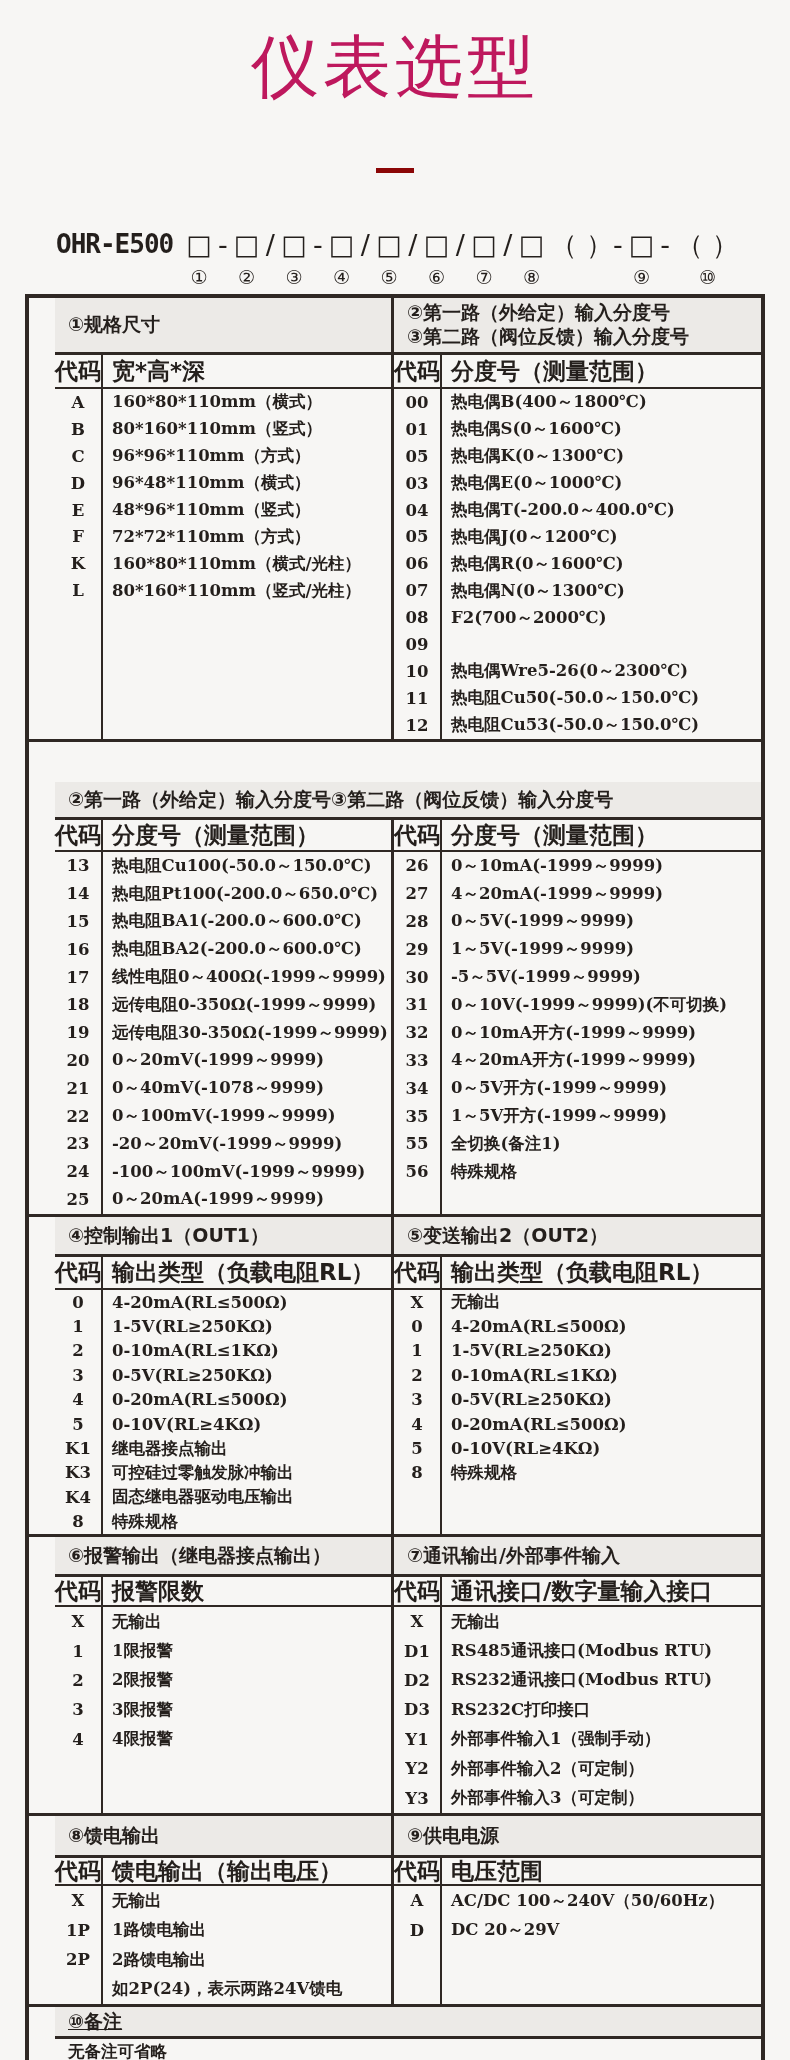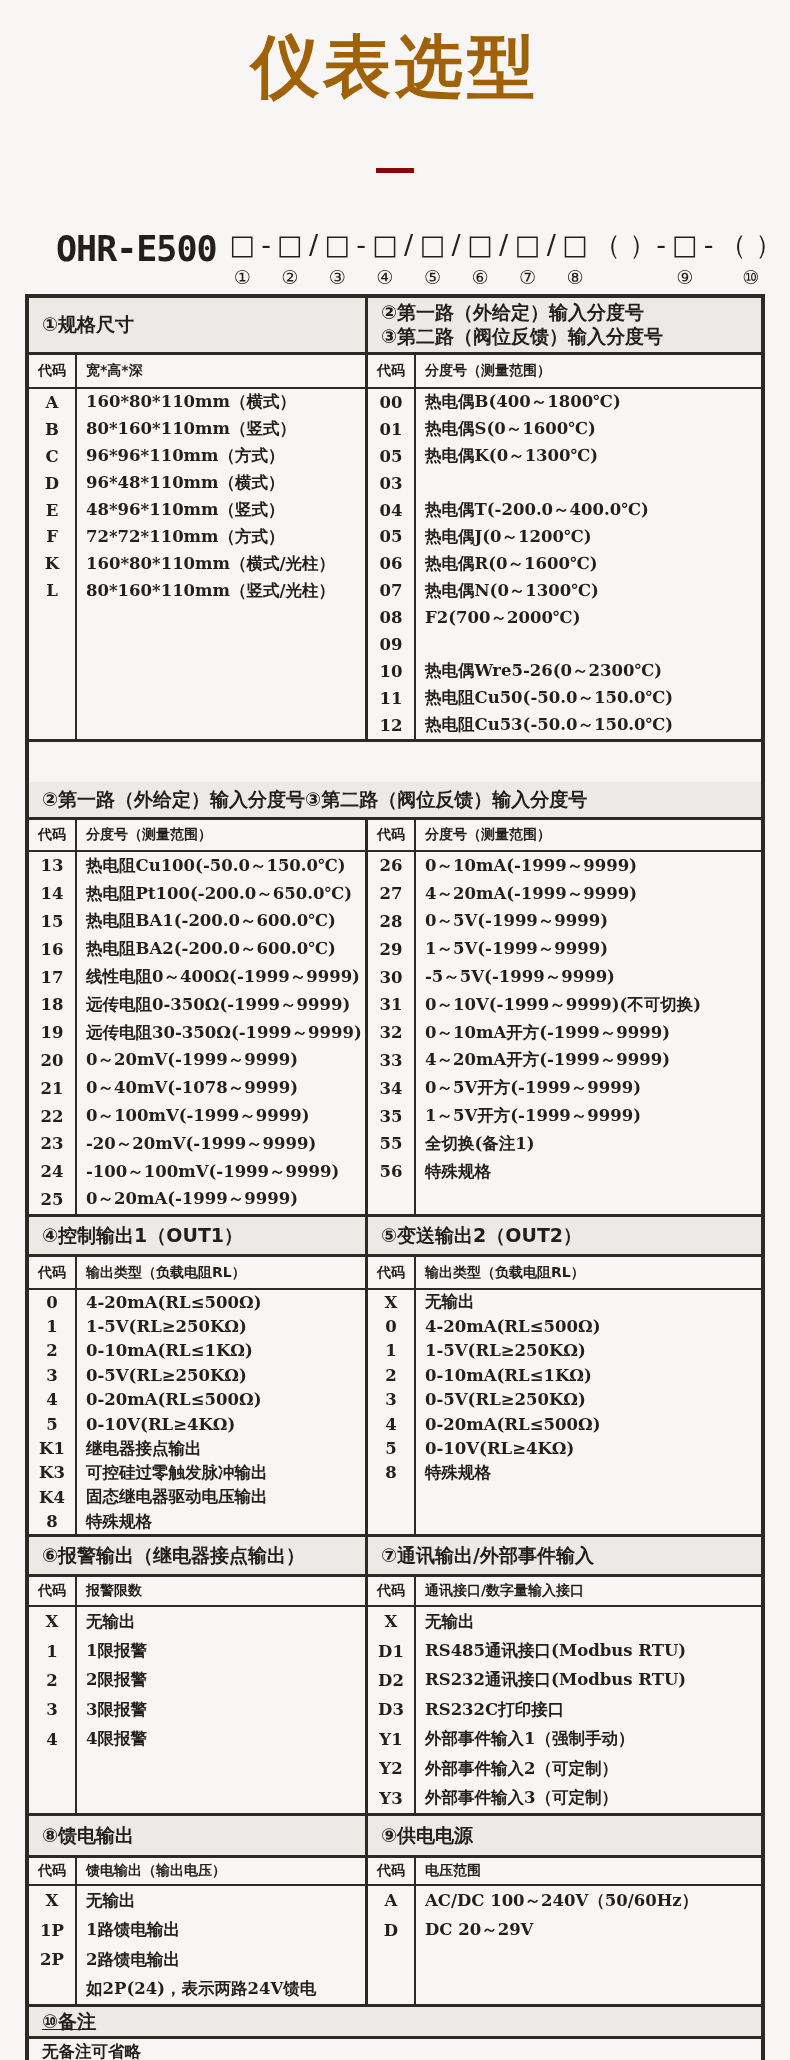--- a/index.html
+++ b/index.html
@@ -9,45 +9,45 @@
     --accent:#8b0606;
     --ink:#241f1c;
   }
   html,body{margin:0;padding:0;}
   body{
     width:790px;height:2060px;background:var(--bg);color:var(--ink);
     font-family:"DejaVu Sans",sans-serif;overflow:hidden;
   }
   .page{position:relative;width:790px;height:2060px;background:var(--bg);border-radius:10px 10px 0 0;}
   .title{position:absolute;top:22px;left:0;right:0;margin:0;text-align:center;
-    font-size:68px;font-weight:bold;letter-spacing:4px;color:#a16207;}
+    font-size:68px;font-weight:normal;letter-spacing:4px;color:#be185d;}
   .dash{position:absolute;top:168px;left:50%;transform:translateX(-50%);
     width:38px;height:5px;background:var(--accent);}
   
   .model{position:absolute;top:228px;left:56px;display:flex;align-items:flex-start;}
   .model-prefix{font-family:"DejaVu Sans Mono","Liberation Mono",monospace;
-    font-size:35px;font-weight:bold;letter-spacing:-1px;margin:1px 10px 0 0;}
+    font-size:26px;font-weight:bold;letter-spacing:-1px;margin:1px 10px 0 0;}
   .tokens{display:flex;}
   .token{display:flex;flex-direction:column;align-items:center;margin:0 3px;}
   .tk-main{font-size:27px;line-height:33px;font-weight:500;}
   .tk-label{font-size:19px;line-height:22px;margin-top:5px;min-width:10px;min-height:22px;}
   
   .table{position:absolute;top:294px;left:25px;width:740px;box-sizing:border-box;
     border:4px solid var(--bd);background:var(--bg);}
-  section{box-sizing:border-box;}
+  section{box-sizing:border-box;padding-left:26px;}
   section + section{border-top:3px solid var(--bd);}
   .split,.split-inner{display:flex;align-items:stretch;}
   .half{box-sizing:border-box;min-width:0;}
   .half.left{width:339px;border-right:3px solid var(--bd);}
   .half.right{flex:1;}
   .sec-title{background:var(--hdr);font-weight:bold;font-size:19px;line-height:1.26;
     display:flex;align-items:center;padding-left:13px;border-bottom:3px solid var(--bd);
     box-sizing:border-box;white-space:pre-line;}
   .col-head{display:flex;align-items:center;border-bottom:2px solid var(--bd);
-    position:relative;font-weight:bold;font-size:14px;box-sizing:border-box;}
+    position:relative;font-weight:bold;font-size:23px;box-sizing:border-box;}
   .code{width:46px;flex:none;text-align:center;}
   .desc{flex:1;min-width:0;padding-left:11px;white-space:nowrap;}
   .col-head::after,.data::after{content:"";position:absolute;left:46px;top:0;bottom:0;
     width:2px;background:var(--bd);}
   .data{position:relative;box-sizing:border-box;overflow:hidden;}
   .row{display:flex;align-items:center;height:var(--rh);}
   .row .code,.row .desc,.note-row{font-family:"DejaVu Serif","DejaVu Sans",serif;
     font-weight:bold;font-size:16.5px;}
   
   .s1{--rh:26.9px;} .s1 .sec-title{height:57px;} .s1 .col-head{height:34px;} .s1 .data{height:350px;}
@@ -238,20 +238,21 @@
               <span class="desc">热电偶S(0～1600℃)</span>
             </div>
 
             <div class="row">
               <span class="code">05</span>
               <span class="desc">热电偶K(0～1300℃)</span>
             </div>
 
             <div class="row">
               <span class="code">03</span>
+              <span class="desc">热电偶E(0～1000℃)</span>
             </div>
 
             <div class="row">
               <span class="code">04</span>
               <span class="desc">热电偶T(-200.0～400.0℃)</span>
             </div>
 
             <div class="row">
               <span class="code">05</span>
               <span class="desc">热电偶J(0～1200℃)</span>

